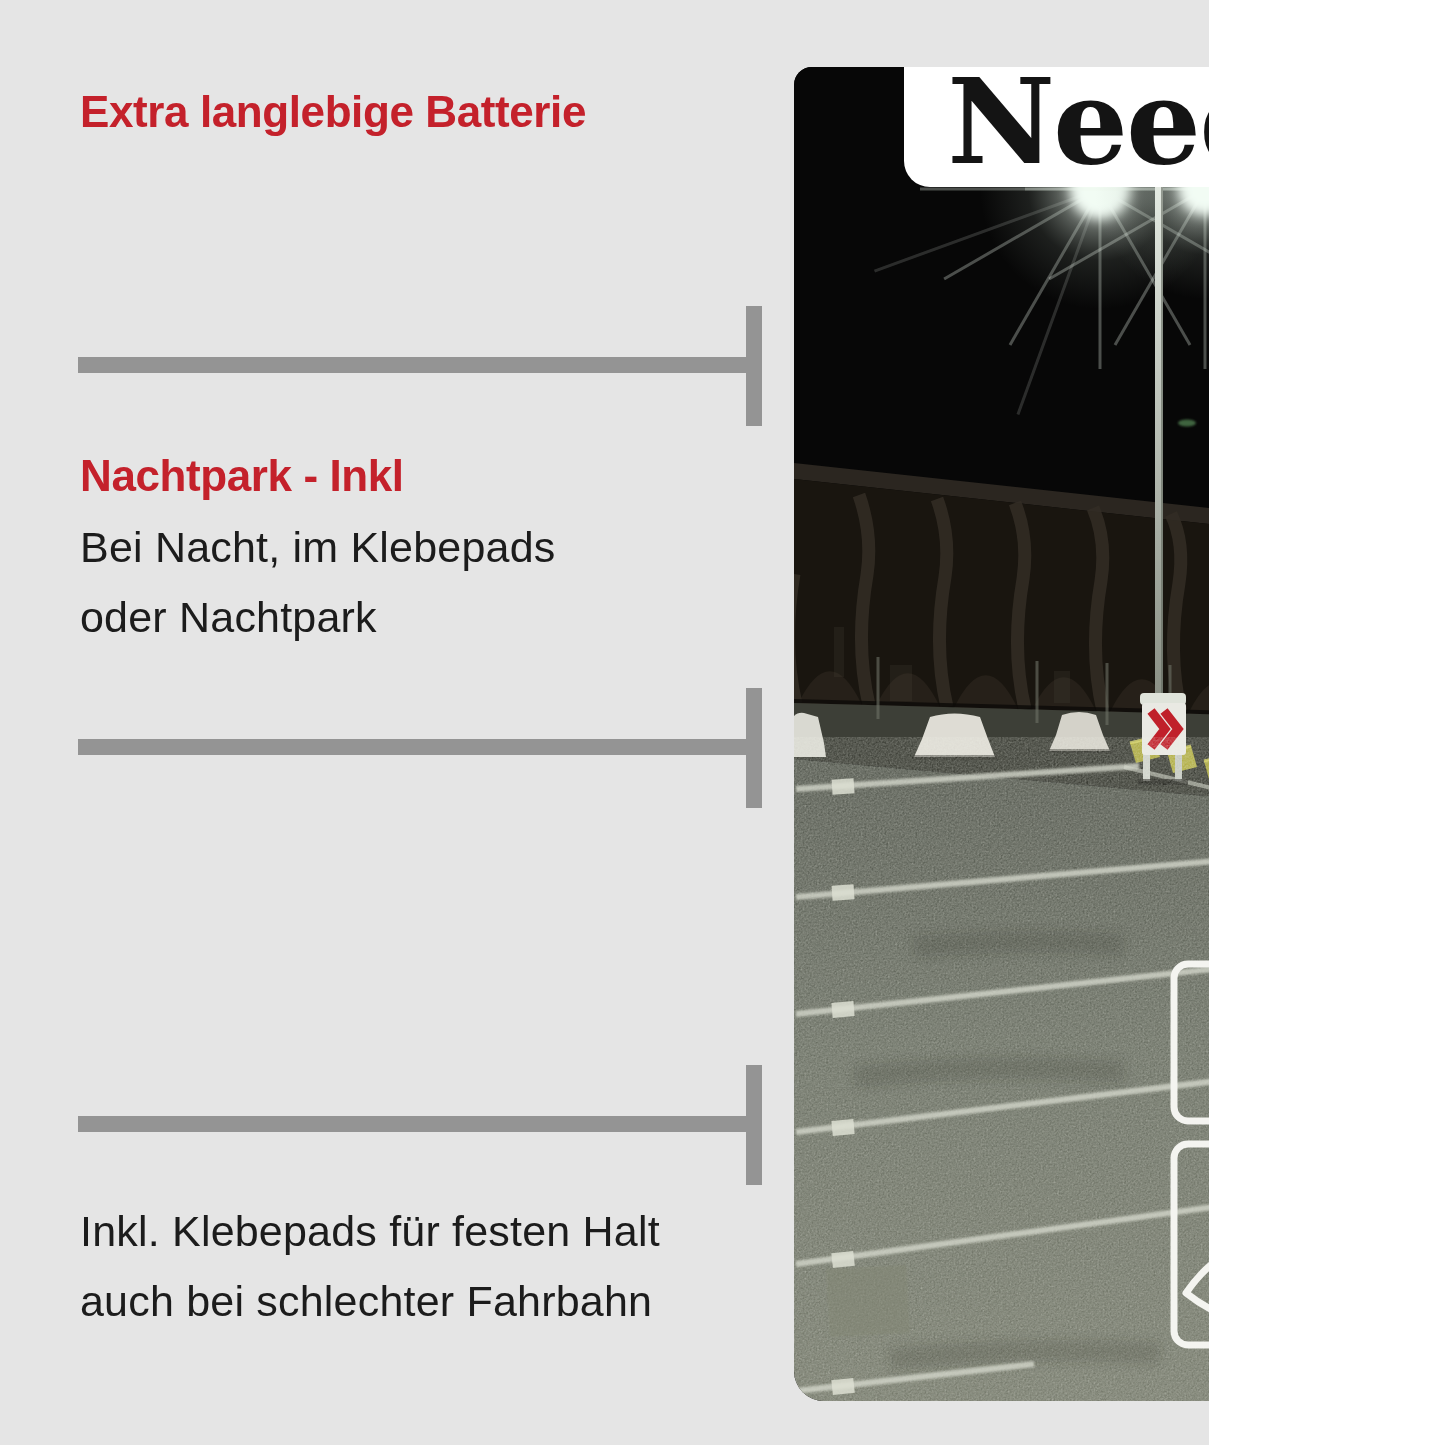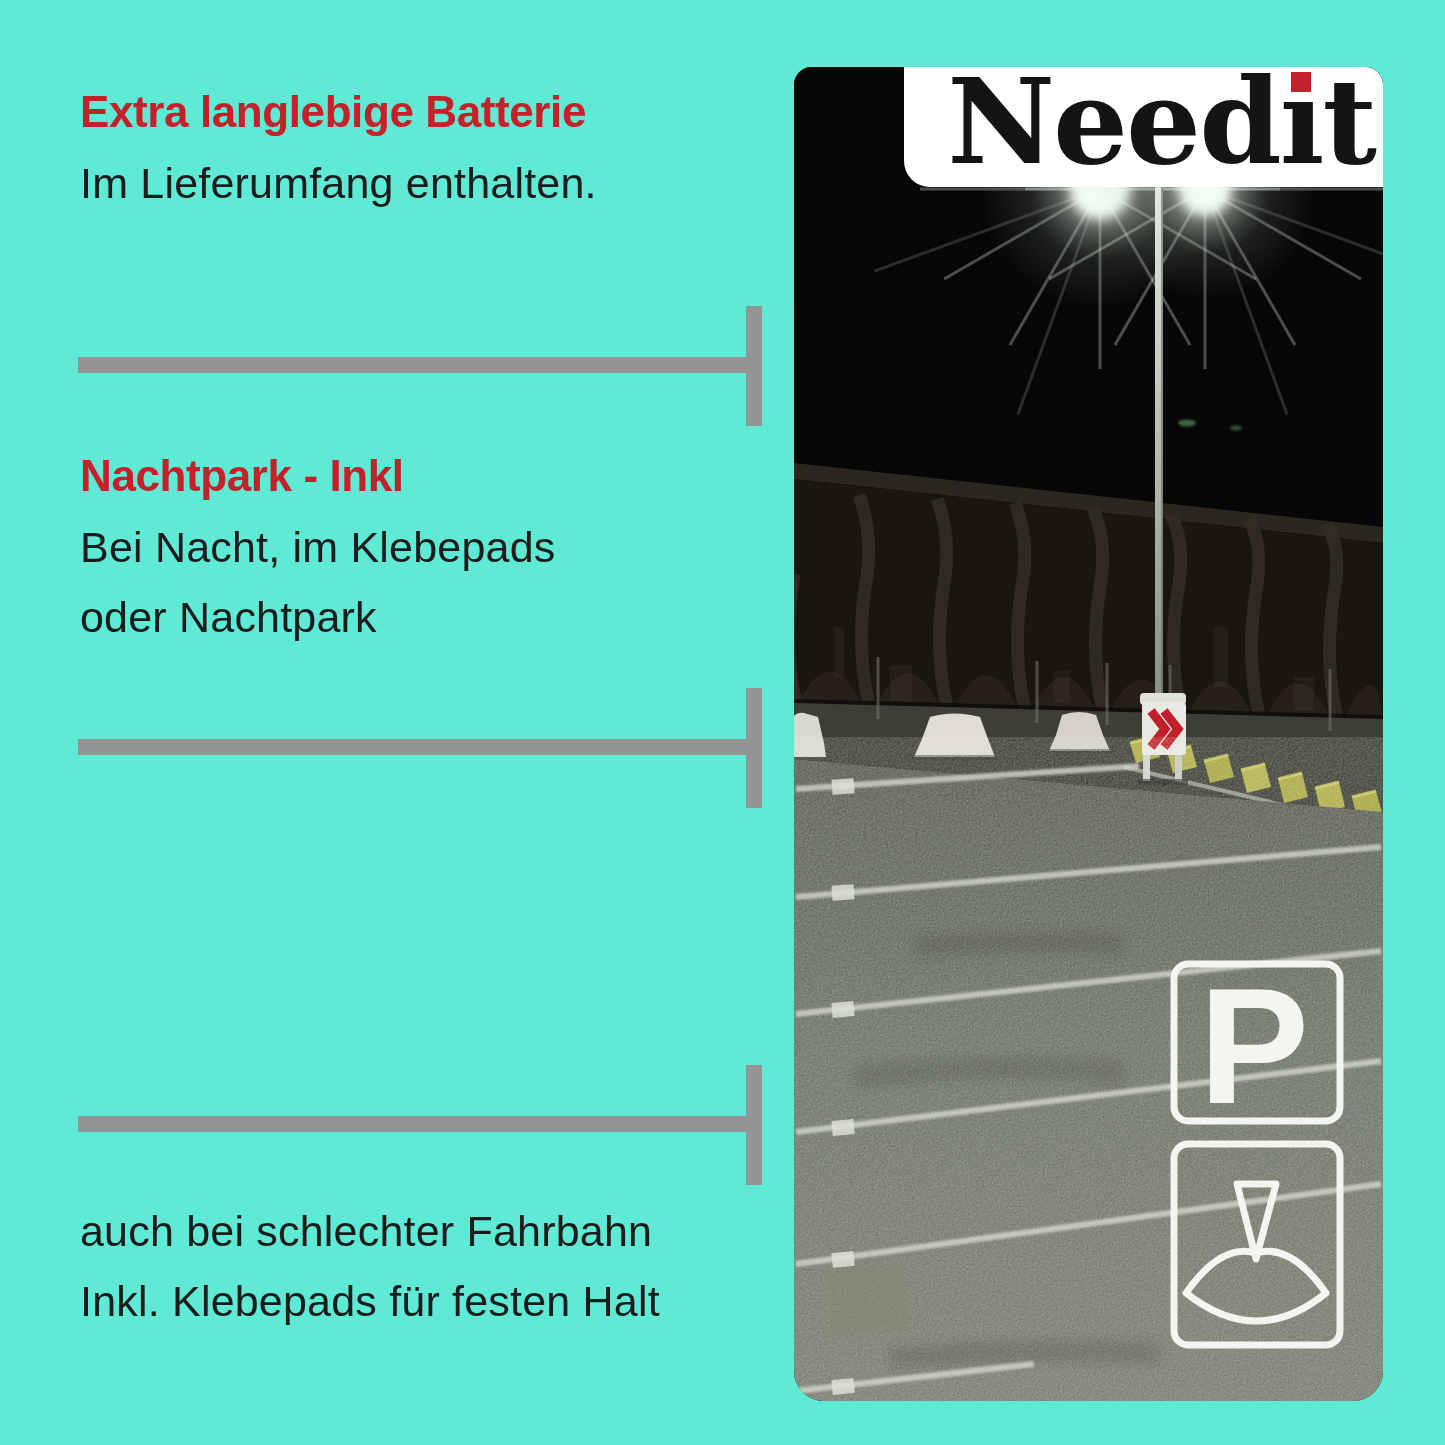--- a/index.html
+++ b/index.html
@@ -2,21 +2,21 @@
 <html style="--accent-red: #c4212b; --connector-gray: #949494; --text-black: #1c1c1c;"><head>
 <meta charset="utf-8">
 <style>
   :root{
     --accent-red:#c4212b;
     --connector-gray:#949494;
     --text-black:#1c1c1c;
   }
   html,body{margin:0;padding:0;}
   body{width:1445px;height:1445px;background:#fff;font-family:"Liberation Sans",sans-serif;}
-  .canvas{position:absolute;left:0;top:0;width:1445px;height:1445px;background:#5eead4;overflow:hidden;}
+  .canvas{position:absolute;left:0;top:0;width:1209px;height:1445px;background:#e5e5e5;overflow:hidden;}
 
   
   .feature{position:absolute;left:80px;width:680px;}
   .feature h3{margin:0;font-size:44px;line-height:56px;font-weight:bold;
               color:var(--accent-red,#c4212b);letter-spacing:-0.4px;}
   .feature .line{font-size:43px;line-height:70px;color:var(--text-black,#1c1c1c);letter-spacing:0.2px;}
   .feature .line:first-of-type{margin-top:8px;}
 
   
   .connector .bar{position:absolute;left:78px;width:670px;height:16px;
@@ -38,21 +38,20 @@
   .logo .idot{position:absolute;left:50%;top:9px;width:20px;height:20px;margin-left:-10px;
               background:var(--accent-red,#c4212b);}
 </style>
 </head>
 <body>
 
 <div class="canvas">
 
   <section class="feature" style="top:84px">
     <h3>Extra langlebige Batterie</h3>
-    <div class="line">Im Lieferumfang enthalten.</div>
   </section>
 
   <div class="connector">
     <div class="bar" style="top:357px"></div>
     <div class="cap" style="top:306px"></div>
   </div>
 
   <section class="feature" style="top:448px">
     <h3>Nachtpark - Inkl</h3>
     <div class="line">Bei Nacht, im Klebepads</div>
@@ -64,22 +63,22 @@
     <div class="cap" style="top:688px"></div>
   </div>
 
 
   <div class="connector">
     <div class="bar" style="top:1116px"></div>
     <div class="cap" style="top:1065px"></div>
   </div>
 
   <section class="feature" style="top:1188px">
+    <div class="line">Inkl. Klebepads für festen Halt</div>
     <div class="line">auch bei schlechter Fahrbahn</div>
-    <div class="line">Inkl. Klebepads für festen Halt</div>
   </section>
 
   <figure class="photo">
     <svg viewBox="0 0 589 1334" xmlns="http://www.w3.org/2000/svg">
       <defs>
         <radialGradient id="glowGrad">
           <stop offset="0" stop-color="#ffffff" stop-opacity="0.95"></stop>
           <stop offset="0.25" stop-color="#e8f5ea" stop-opacity="0.5"></stop>
           <stop offset="0.6" stop-color="#9aa89c" stop-opacity="0.15"></stop>
           <stop offset="1" stop-color="#9aa89c" stop-opacity="0"></stop>

